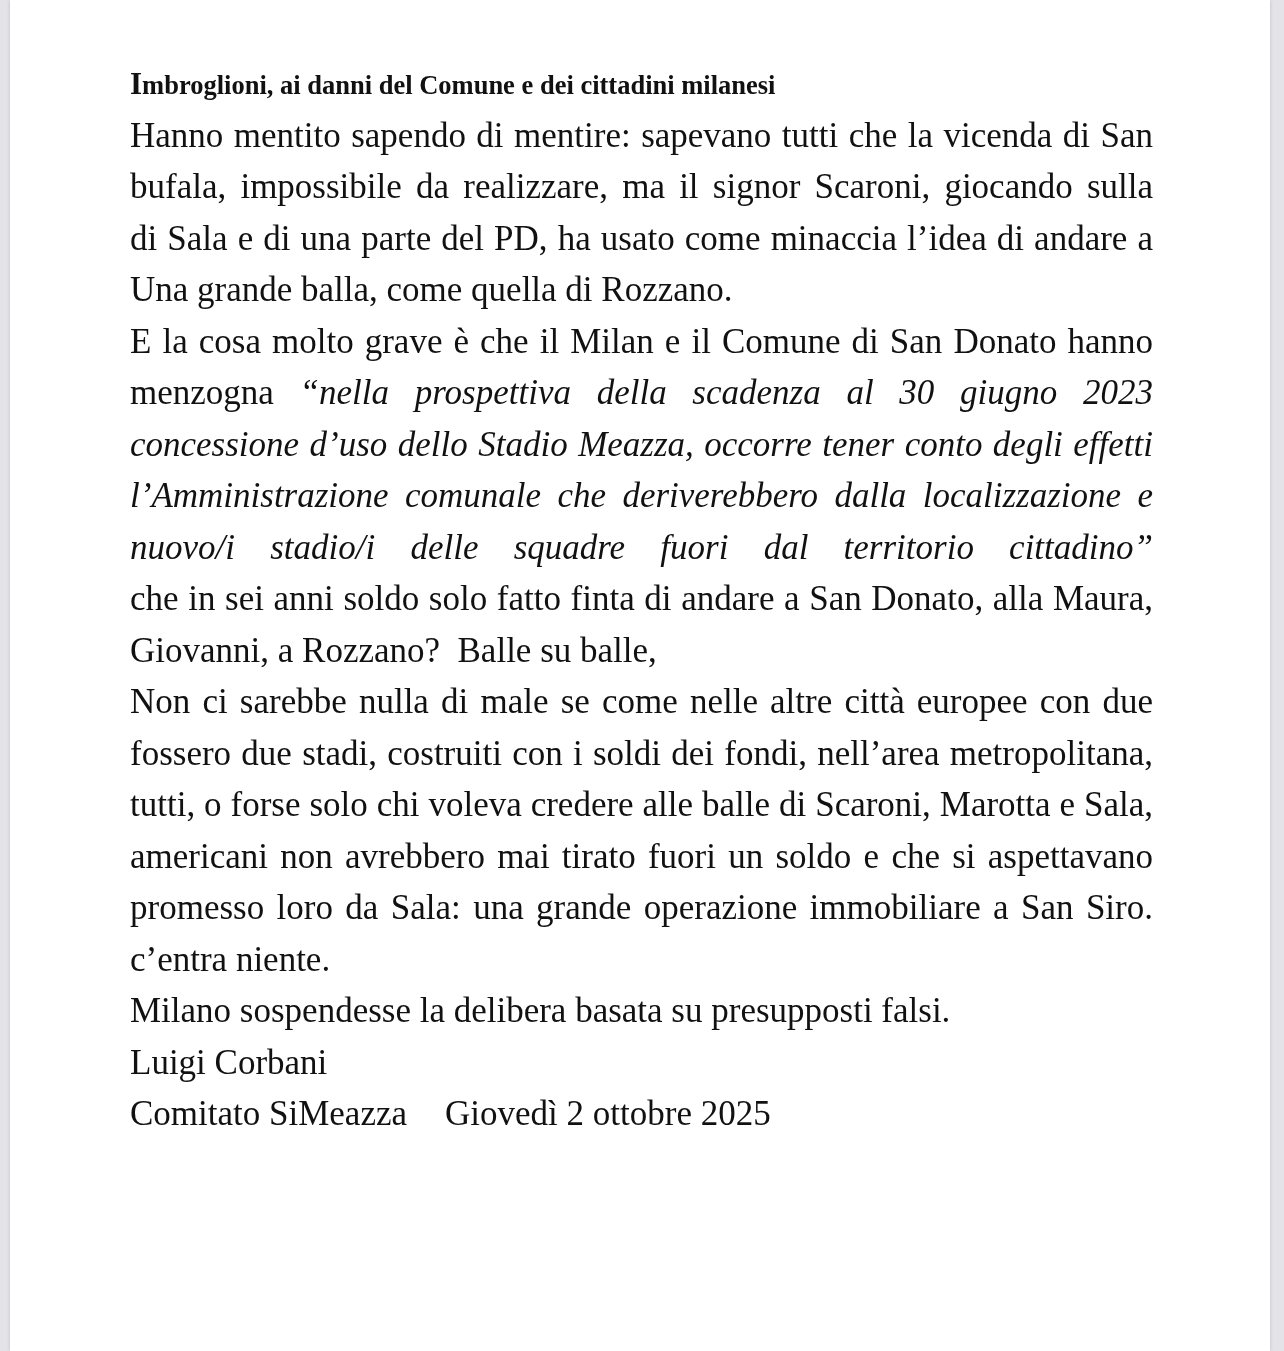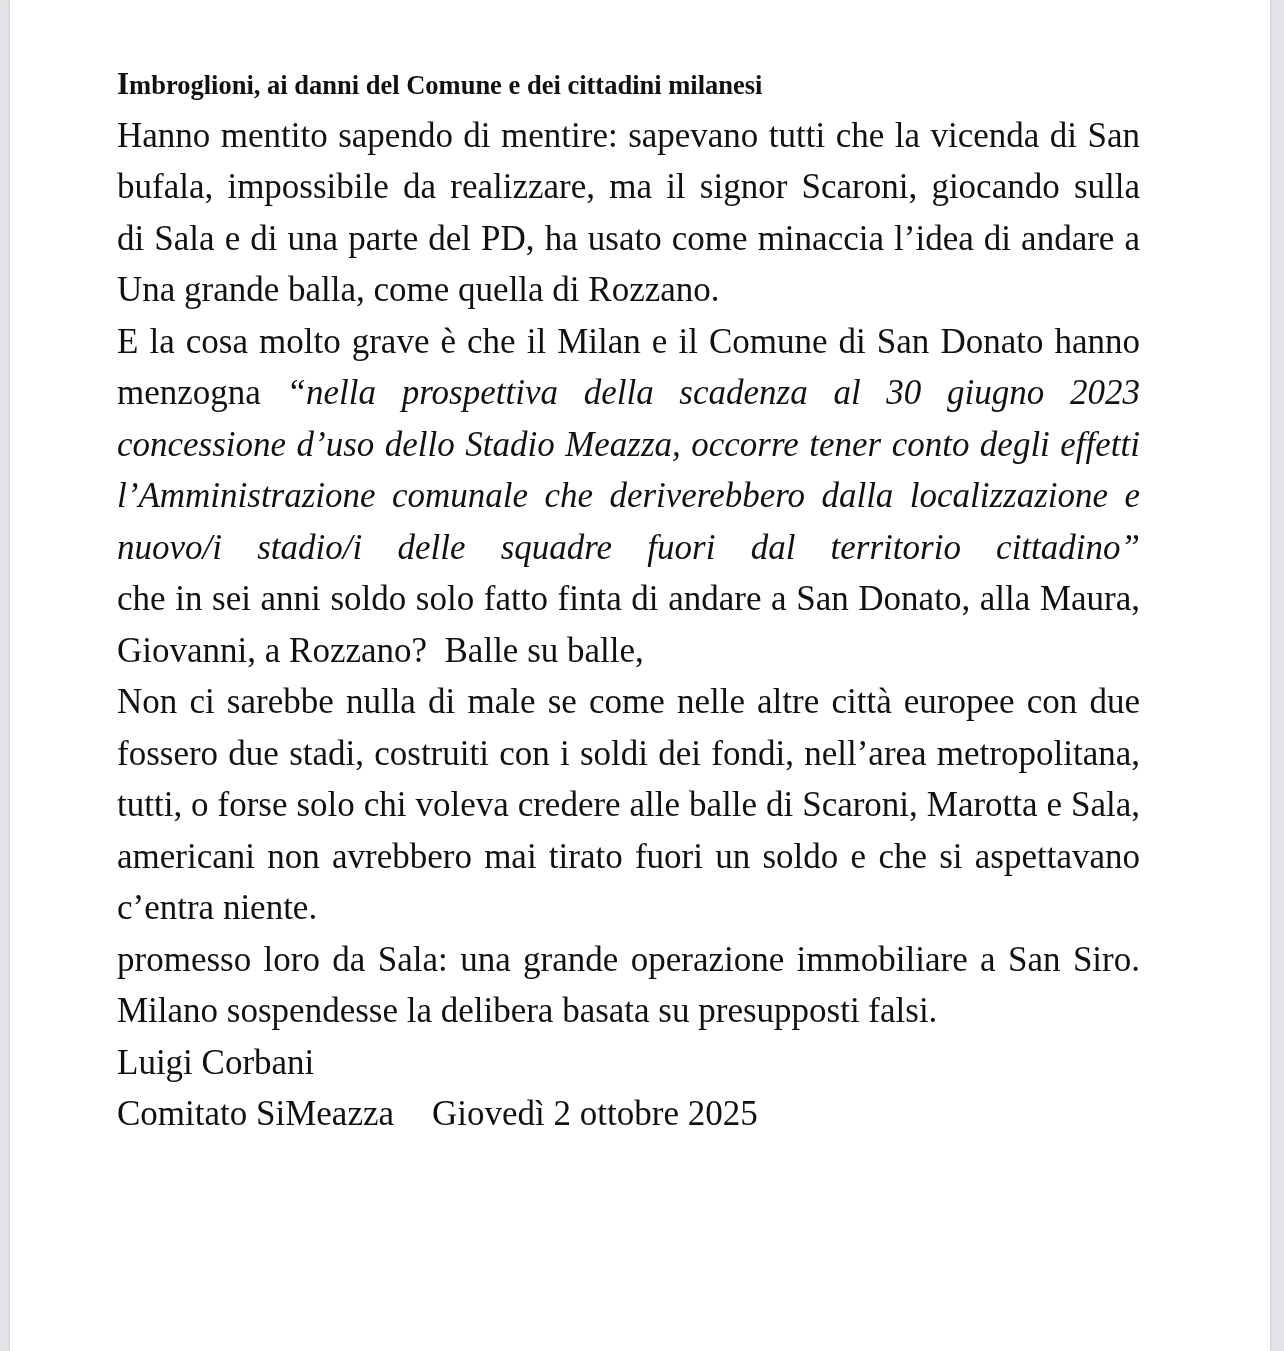--- a/index.html
+++ b/index.html
@@ -19,21 +19,21 @@
       position: absolute;
       left: 10px;
       top: 0;
       width: 1260px;
       height: 1351px;
       background: #ffffff;
       box-shadow: 1px 0 3px rgba(0,0,0,0.08), -1px 0 3px rgba(0,0,0,0.08);
     }
     .content {
       position: absolute;
-      left: 107px;
+      left: 120px;
       top: 58px;
       width: 1023px;
     }
     .line {
       height: 51.5px;
       line-height: 51.5px;
       font-size: 35px;
       white-space: nowrap;
     }
     .justify {
@@ -79,22 +79,22 @@
       <div class="line justify"><span class="italic">nuovo/i stadio/i delle squadre fuori dal territorio cittadino”</span><span style="white-space:pre">  Ma dove vanno le squadre</span></div>
       <div class="line justify">che in sei anni soldo solo fatto finta di andare a San Donato, alla Maura, a Sesto San</div>
       <div class="line" style="white-space:pre">Giovanni, a Rozzano?  Balle su balle,</div>
     </div>
 
     <div>
       <div class="line justify">Non ci sarebbe nulla di male se come nelle altre città europee con due squadre, ci</div>
       <div class="line justify">fossero  due  stadi, costruiti con i soldi dei fondi,  nell’area metropolitana, ma sapevano</div>
       <div class="line justify">tutti, o forse solo chi voleva credere alle balle di Scaroni, Marotta e Sala, che i fondi</div>
       <div class="line justify">americani non avrebbero mai tirato fuori un soldo e che si aspettavano solo il regalo</div>
+      <div class="line justify">promesso loro da Sala: una grande operazione immobiliare a San Siro. Lo stadio non</div>
       <div class="line">c’entra niente.</div>
-      <div class="line justify">promesso loro da Sala: una grande operazione immobiliare a San Siro. Lo stadio non</div>
     </div>
 
     <div>
       <div class="line">Milano sospendesse la delibera basata su presupposti falsi.</div>
     </div>
 
     <div>
       <div class="line bold">Luigi Corbani</div>
       <div class="line bold"><span>Comitato SiMeazza</span><span class="sig-gap"></span><span>Giovedì 2 ottobre 2025</span></div>
     </div>

